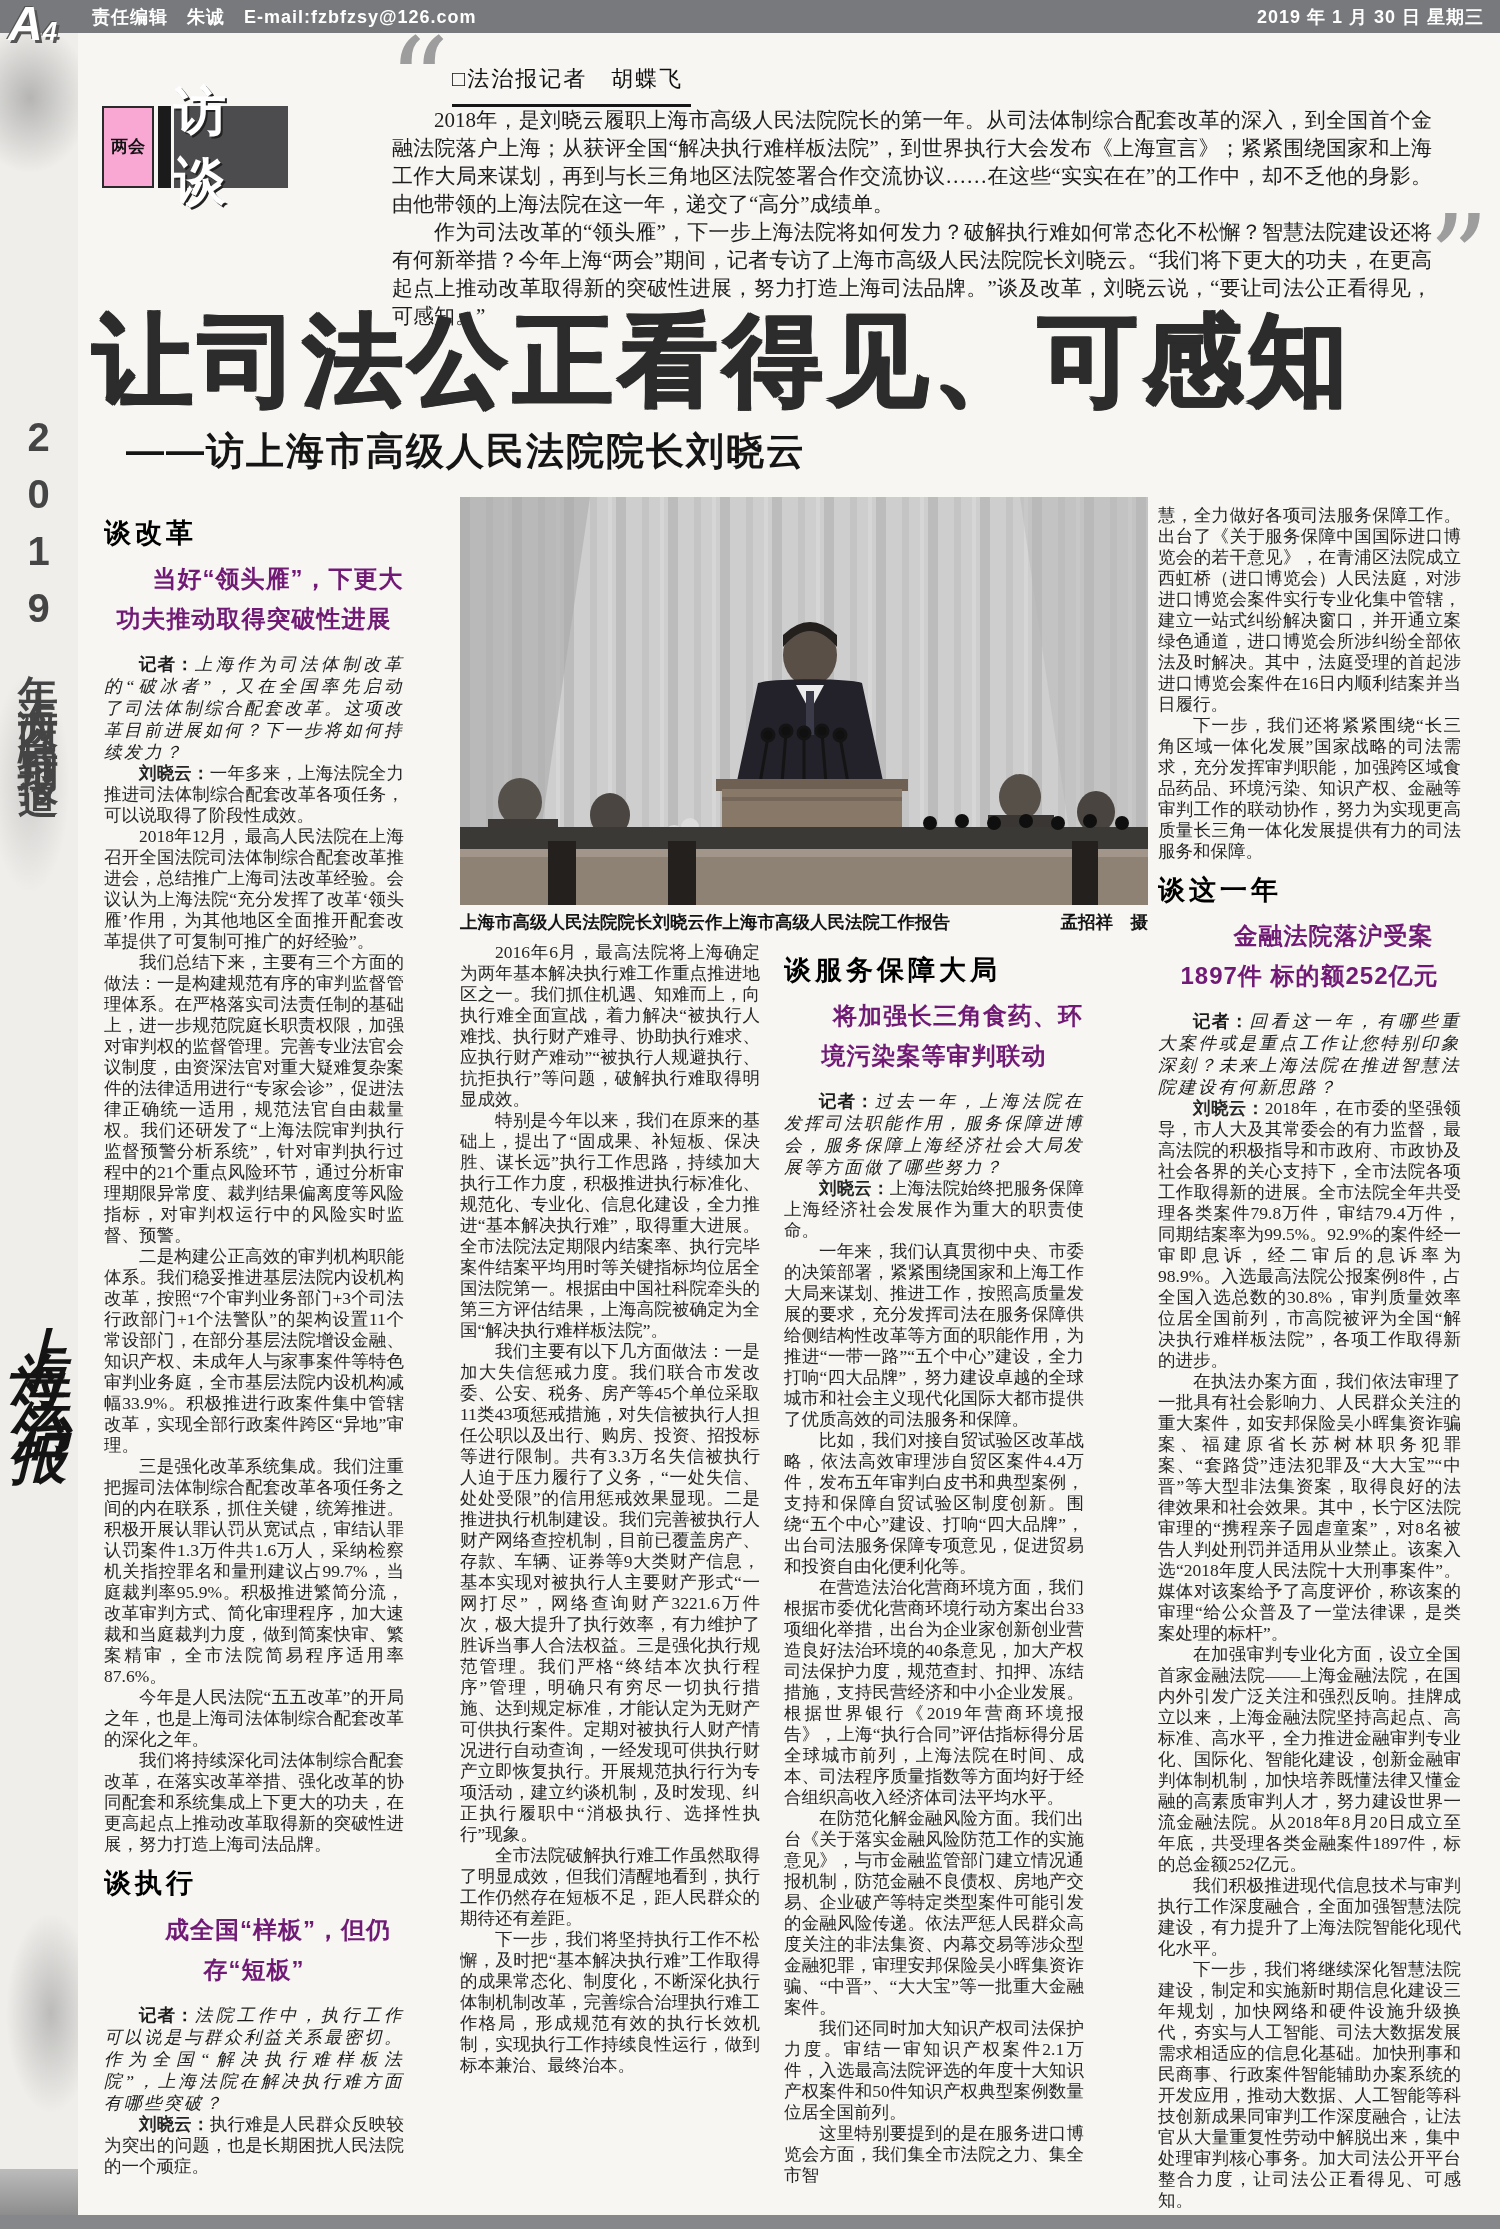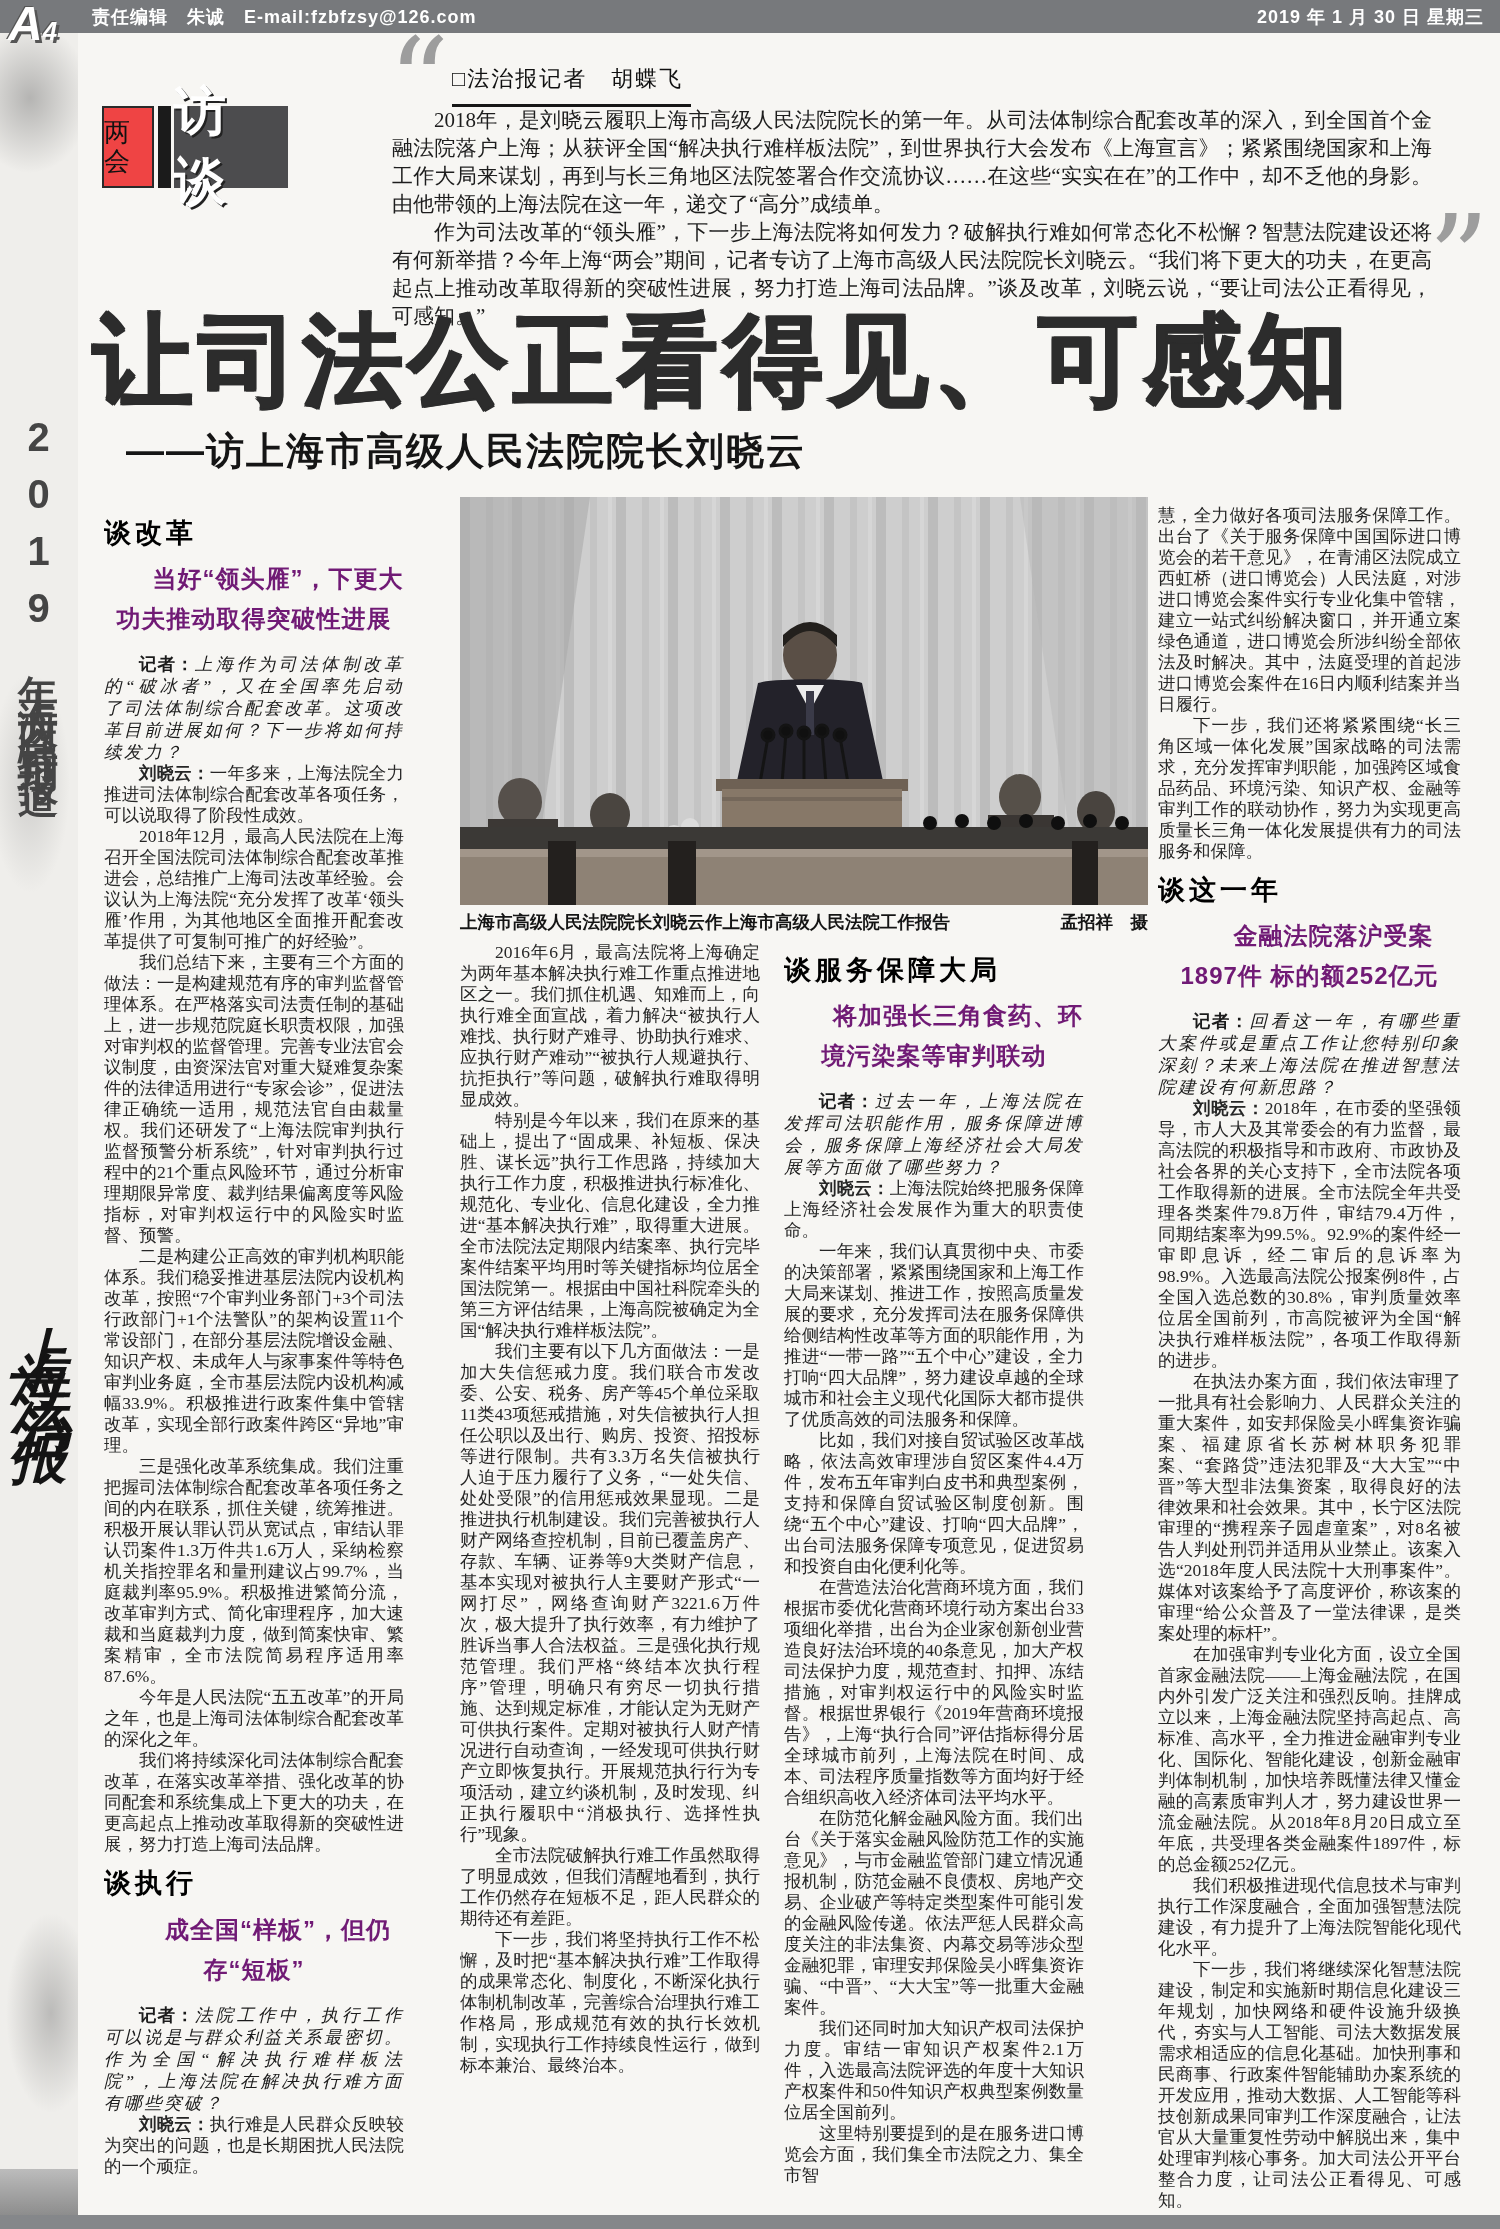--- a/index.html
+++ b/index.html
@@ -38,23 +38,23 @@
       background:linear-gradient(#bcbcbc,#8d8d8d);}
 
   
   .open-quote{position:absolute;left:388px;top:22px;font-size:120px;line-height:1;
       color:#9d9d9d;font-family:"DejaVu Serif",serif;}
   .close-quote{position:absolute;left:1428px;top:200px;font-size:120px;line-height:1;
       color:#9d9d9d;font-family:"DejaVu Serif",serif;}
   .byline{position:absolute;left:452px;top:64px;font-size:22px;color:#101010;
       padding:0 8px 10px 0;border-bottom:3px solid #161616;letter-spacing:2px;}
   .badge{position:absolute;left:102px;top:106px;width:186px;height:82px;display:flex;align-items:stretch;}
-  .badge-left{width:48px;background:#ef4444;border:2px solid #2a2a2a;display:flex;flex-direction:column;
+  .badge-left{width:48px;background:#f9a8d4;border:2px solid #2a2a2a;display:flex;flex-direction:column;
       justify-content:center;align-items:center;font-family:"Liberation Sans",sans-serif;
-      font-weight:normal;font-size:26px;line-height:1.1;color:#111;}
+      font-weight:bold;font-size:17px;line-height:1.1;color:#111;}
   .badge-bar{width:13px;background:#1b1b1b;margin-left:4px;}
   .badge-right{flex:1;margin-left:3px;background:#4c4c4e;color:#fff;display:flex;align-items:center;
       justify-content:center;font-family:"Liberation Sans",sans-serif;font-weight:bold;font-size:52px;
       letter-spacing:6px;text-shadow:2px 2px 0 #222;}
   .lede{position:absolute;left:392px;top:106px;width:1040px;font-size:21px;line-height:28px;
       color:#1d1d1d;text-align:justify;}
   .lede p{margin:0;text-indent:2em;}
 
   
   .headline{position:absolute;left:92px;top:294px;width:1385px;white-space:nowrap;
@@ -224,21 +224,21 @@
       <div class="blk p">全市法院破解执行难工作虽然取得了明显成效，但我们清醒地看到，执行工作仍然存在短板不足，距人民群众的期待还有差距。</div>
       <div class="blk p">下一步，我们将坚持执行工作不松懈，及时把“基本解决执行难”工作取得的成果常态化、制度化，不断深化执行体制机制改革，完善综合治理执行难工作格局，形成规范有效的执行长效机制，实现执行工作持续良性运行，做到标本兼治、最终治本。</div>
     </div>
   <div class="col" id="col3">
       <div class="blk label">谈服务保障大局</div>
       <div class="blk heading">将加强长三角食药、环境污染案等审判联动</div>
       <div class="blk q"><span class="lead">记者：</span>过去一年，上海法院在发挥司法职能作用，服务保障进博会，服务保障上海经济社会大局发展等方面做了哪些努力？</div>
       <div class="blk a"><span class="lead">刘晓云：</span>上海法院始终把服务保障上海经济社会发展作为重大的职责使命。</div>
       <div class="blk p">一年来，我们认真贯彻中央、市委的决策部署，紧紧围绕国家和上海工作大局来谋划、推进工作，按照高质量发展的要求，充分发挥司法在服务保障供给侧结构性改革等方面的职能作用，为推进“一带一路”“五个中心”建设，全力打响“四大品牌”，努力建设卓越的全球城市和社会主义现代化国际大都市提供了优质高效的司法服务和保障。</div>
       <div class="blk p">比如，我们对接自贸试验区改革战略，依法高效审理涉自贸区案件4.4万件，发布五年审判白皮书和典型案例，支持和保障自贸试验区制度创新。围绕“五个中心”建设、打响“四大品牌”，出台司法服务保障专项意见，促进贸易和投资自由化便利化等。</div>
-      <div class="blk p">在营造法治化营商环境方面，我们根据市委优化营商环境行动方案出台33项细化举措，出台为企业家创新创业营造良好法治环境的40条意见，加大产权司法保护力度，规范查封、扣押、冻结措施，对审判权运行中的风险实时监督。根据世界银行《2019年营商环境报告》，上海“执行合同”评估指标得分居全球城市前列，上海法院在时间、成本、司法程序质量指数等方面均好于经合组织高收入经济体司法平均水平。</div>
+      <div class="blk p">在营造法治化营商环境方面，我们根据市委优化营商环境行动方案出台33项细化举措，出台为企业家创新创业营造良好法治环境的40条意见，加大产权司法保护力度，规范查封、扣押、冻结措施，支持民营经济和中小企业发展。根据世界银行《2019年营商环境报告》，上海“执行合同”评估指标得分居全球城市前列，上海法院在时间、成本、司法程序质量指数等方面均好于经合组织高收入经济体司法平均水平。</div>
       <div class="blk p">在防范化解金融风险方面。我们出台《关于落实金融风险防范工作的实施意见》，与市金融监管部门建立情况通报机制，防范金融不良债权、房地产交易、企业破产等特定类型案件可能引发的金融风险传递。依法严惩人民群众高度关注的非法集资、内幕交易等涉众型金融犯罪，审理安邦保险吴小晖集资诈骗、“中晋”、“大大宝”等一批重大金融案件。</div>
       <div class="blk p">我们还同时加大知识产权司法保护力度。审结一审知识产权案件2.1万件，入选最高法院评选的年度十大知识产权案件和50件知识产权典型案例数量位居全国前列。</div>
       <div class="blk p">这里特别要提到的是在服务进口博览会方面，我们集全市法院之力、集全市智</div>
     </div>
   <div class="col" id="col4">
       <div class="blk p cont">慧，全力做好各项司法服务保障工作。出台了《关于服务保障中国国际进口博览会的若干意见》，在青浦区法院成立西虹桥（进口博览会）人民法庭，对涉进口博览会案件实行专业化集中管辖，建立一站式纠纷解决窗口，并开通立案绿色通道，进口博览会所涉纠纷全部依法及时解决。其中，法庭受理的首起涉进口博览会案件在16日内顺利结案并当日履行。</div>
       <div class="blk p">下一步，我们还将紧紧围绕“长三角区域一体化发展”国家战略的司法需求，充分发挥审判职能，加强跨区域食品药品、环境污染、知识产权、金融等审判工作的联动协作，努力为实现更高质量长三角一体化发展提供有力的司法服务和保障。</div>
       <div class="blk label">谈这一年</div>
       <div class="blk heading">金融法院落沪受案1897件 标的额252亿元</div>
       <div class="blk q"><span class="lead">记者：</span>回看这一年，有哪些重大案件或是重点工作让您特别印象深刻？未来上海法院在推进智慧法院建设有何新思路？</div>

